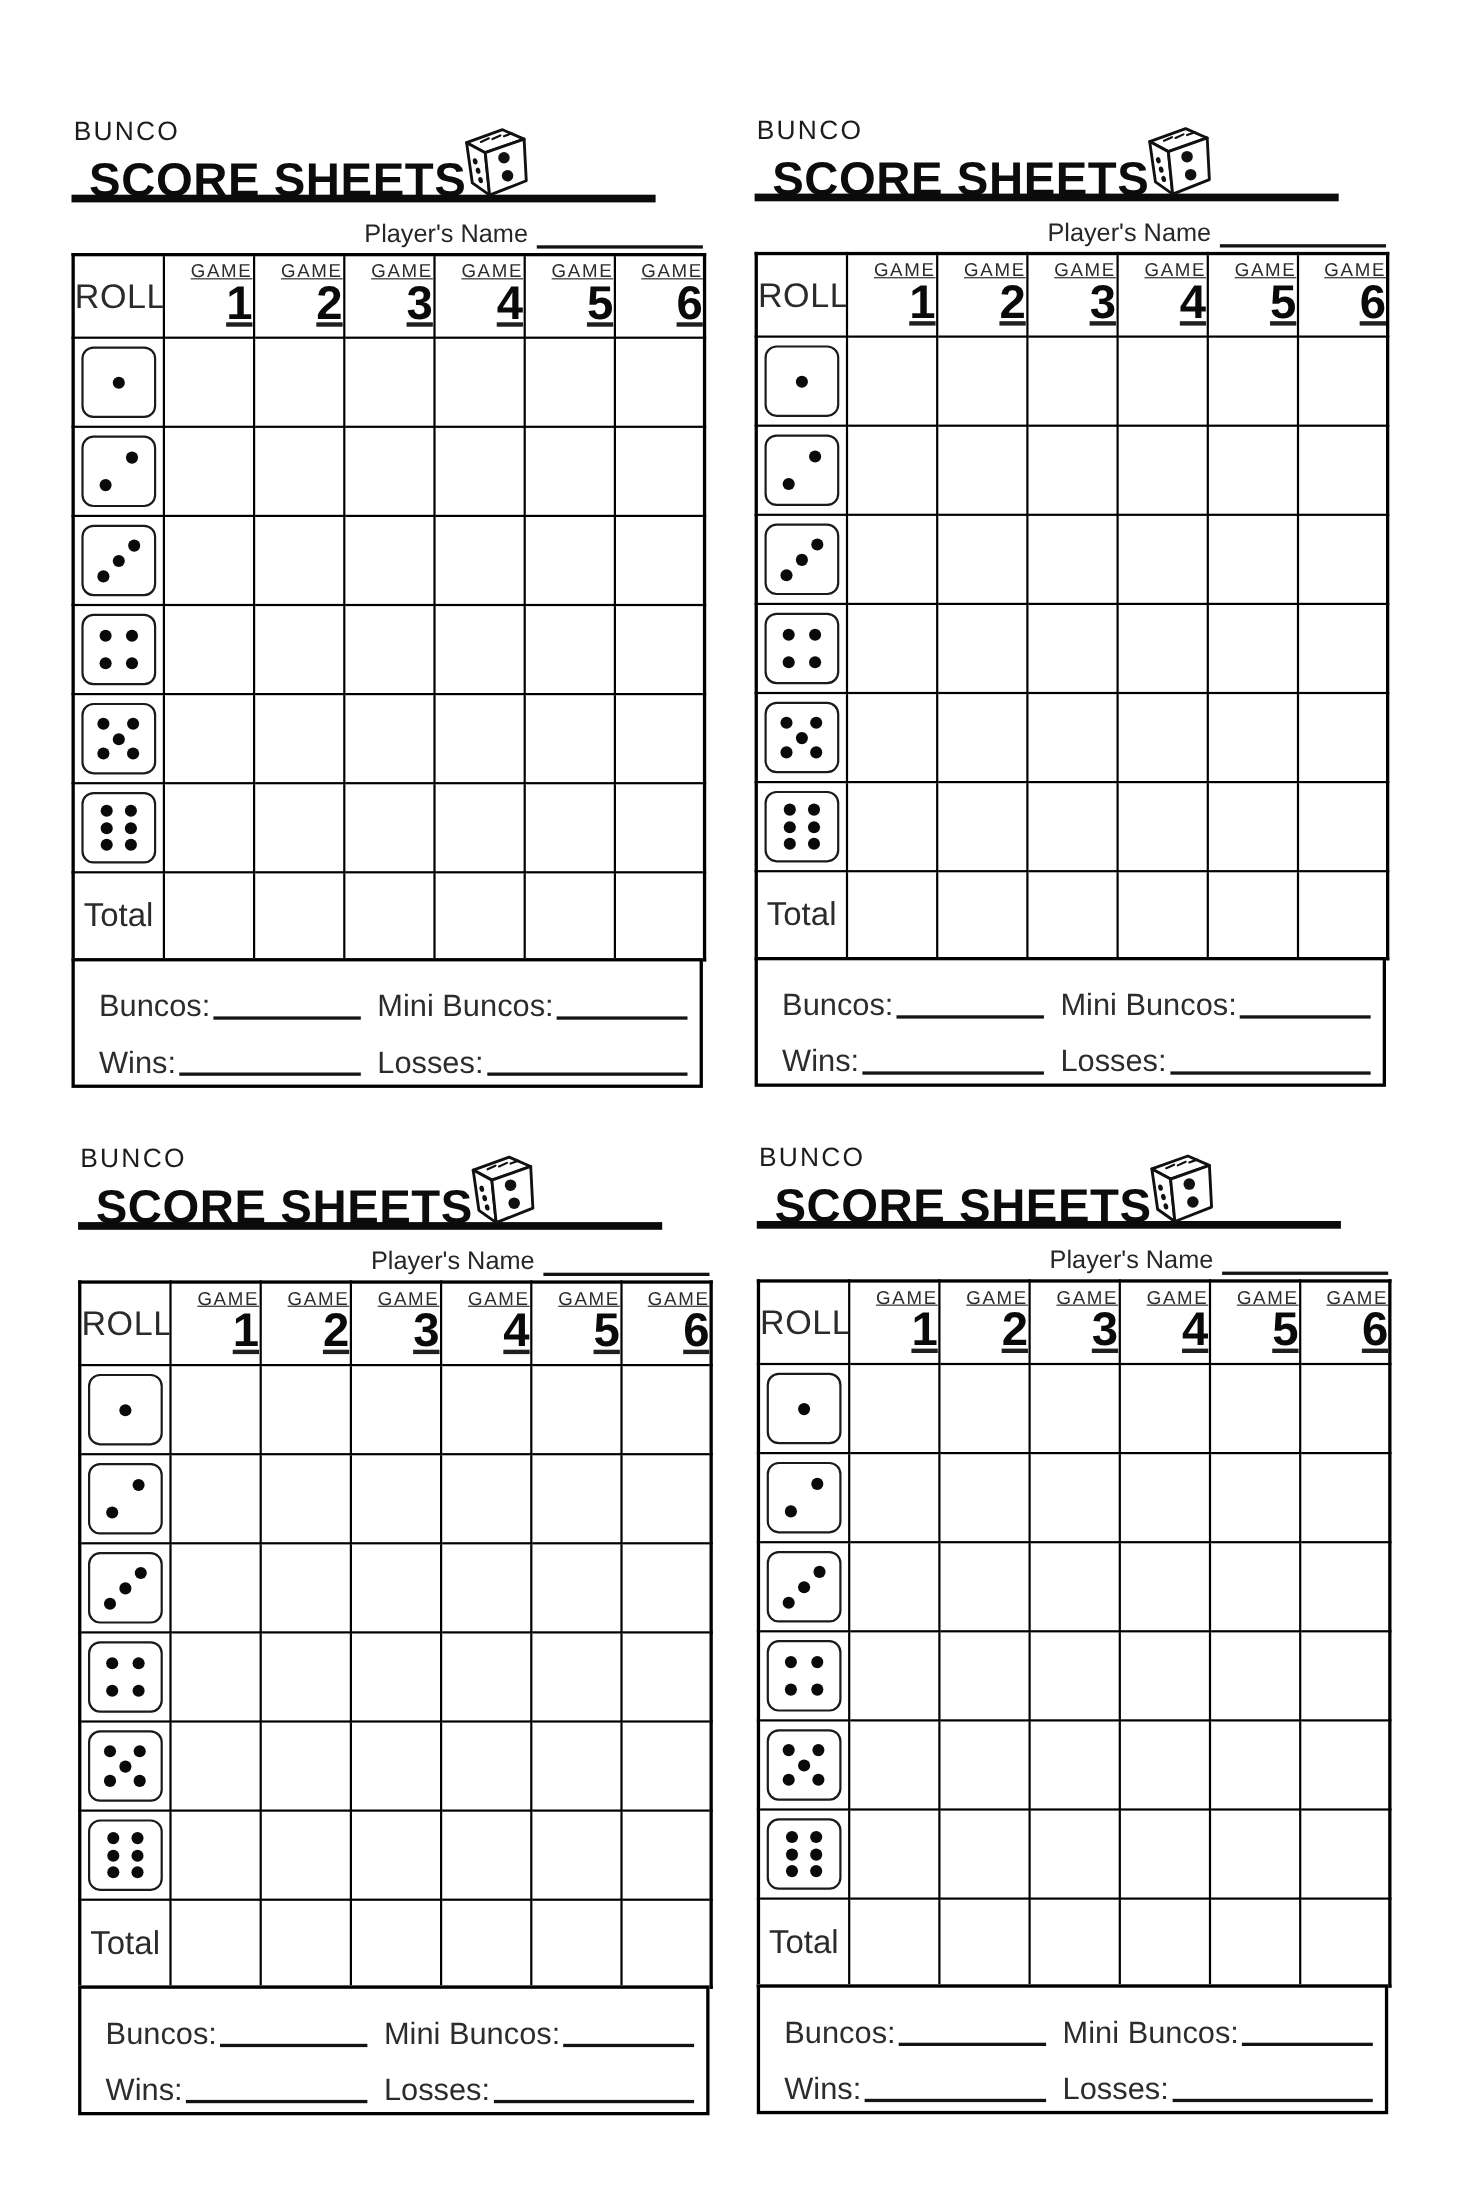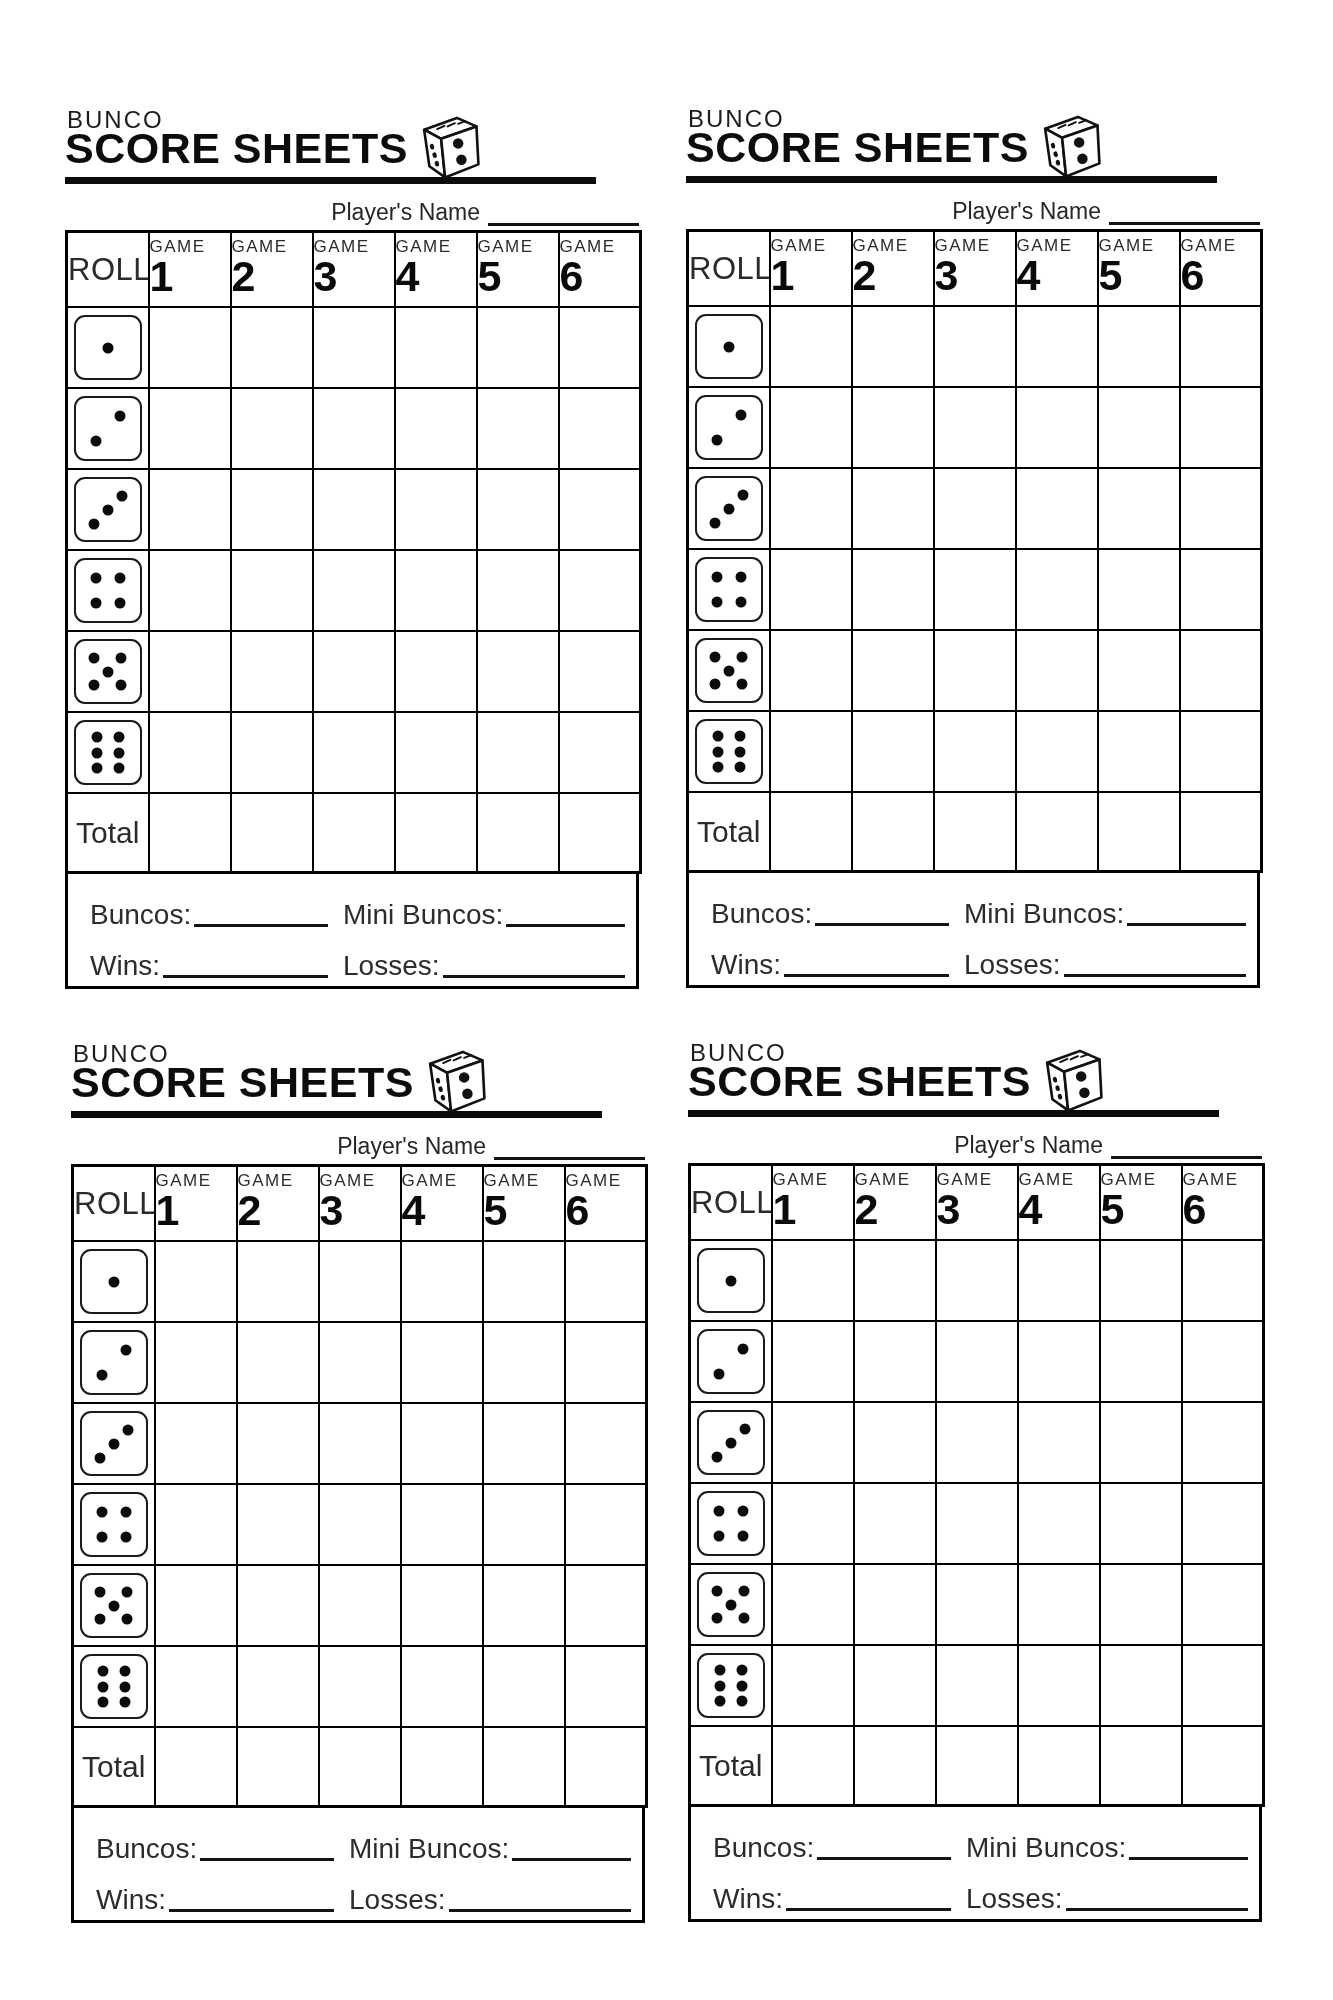--- a/index.html
+++ b/index.html
@@ -14,41 +14,41 @@
   #s3{left:71px;top:1045px;}
   #s4{left:688px;top:1044px;}
 
   .sheet{position:relative;width:574px;height:866px;}
 
   .brand{
     position:absolute;left:2px;top:-4px;font-size:24px;letter-spacing:2px;
     color:#1c1c1c;line-height:26px;
   }
   .title{
-    position:absolute;left:0;top:14px;margin:0;font-size:43px;font-weight:800;
+    position:absolute;left:0;top:14px;margin:16px;font-size:43px;font-weight:800;
     letter-spacing:0.5px;color:#0c0c0c;white-space:nowrap;line-height:46px;
   }
   .title-rule{position:absolute;left:0;top:66px;width:531px;height:7px;background:#0b0b0b;}
   .die-icon{position:absolute;left:350px;top:0;width:68px;height:74px;z-index:2;}
 
   .player-row{
     position:absolute;left:0;top:86px;width:574px;display:flex;
     justify-content:flex-end;align-items:flex-end;font-size:23px;color:#262626;
     line-height:28px;
   }
   .player-line{width:151px;border-bottom:3px solid #131313;height:26px;margin-left:8px;}
 
   .grid-wrap{position:absolute;left:0;top:119px;width:456px;}
   table.score-table{border-collapse:collapse;table-layout:fixed;width:574px;border:3px solid #000;background:#fff;}
   .score-table th,.score-table td{border:2.5px solid #000;padding:0;overflow:hidden;}
   .roll-head{
     height:73px;font-size:31px;font-weight:normal;color:#2b2b2b;text-align:center;
     vertical-align:middle;letter-spacing:0.5px;
   }
-  .game-head{height:73px;text-align:left;vertical-align:top;}
+  .game-head{height:73px;text-align:right;vertical-align:top;text-decoration:underline;}
   .game-label{font-size:17px;letter-spacing:1.5px;color:#2b2b2b;margin-top:4px;font-weight:normal;}
   .game-num{font-size:43px;font-weight:800;line-height:1.0;margin-top:-2px;color:#0a0a0a;}
 
   .die-cell{height:79px;text-align:center;vertical-align:middle;}
   .die{position:relative;width:64px;height:61px;border:2.5px solid #1a1a1a;border-radius:11px;margin:0 auto;background:#fff;}
   .pip{position:absolute;width:11px;height:11px;background:#0a0a0a;border-radius:50%;transform:translate(-50%,-50%);}
 
   .total-row td{height:77px;}
   .total-label{font-size:30px;color:#2b2b2b;text-align:center;vertical-align:middle;font-weight:normal;}
 

